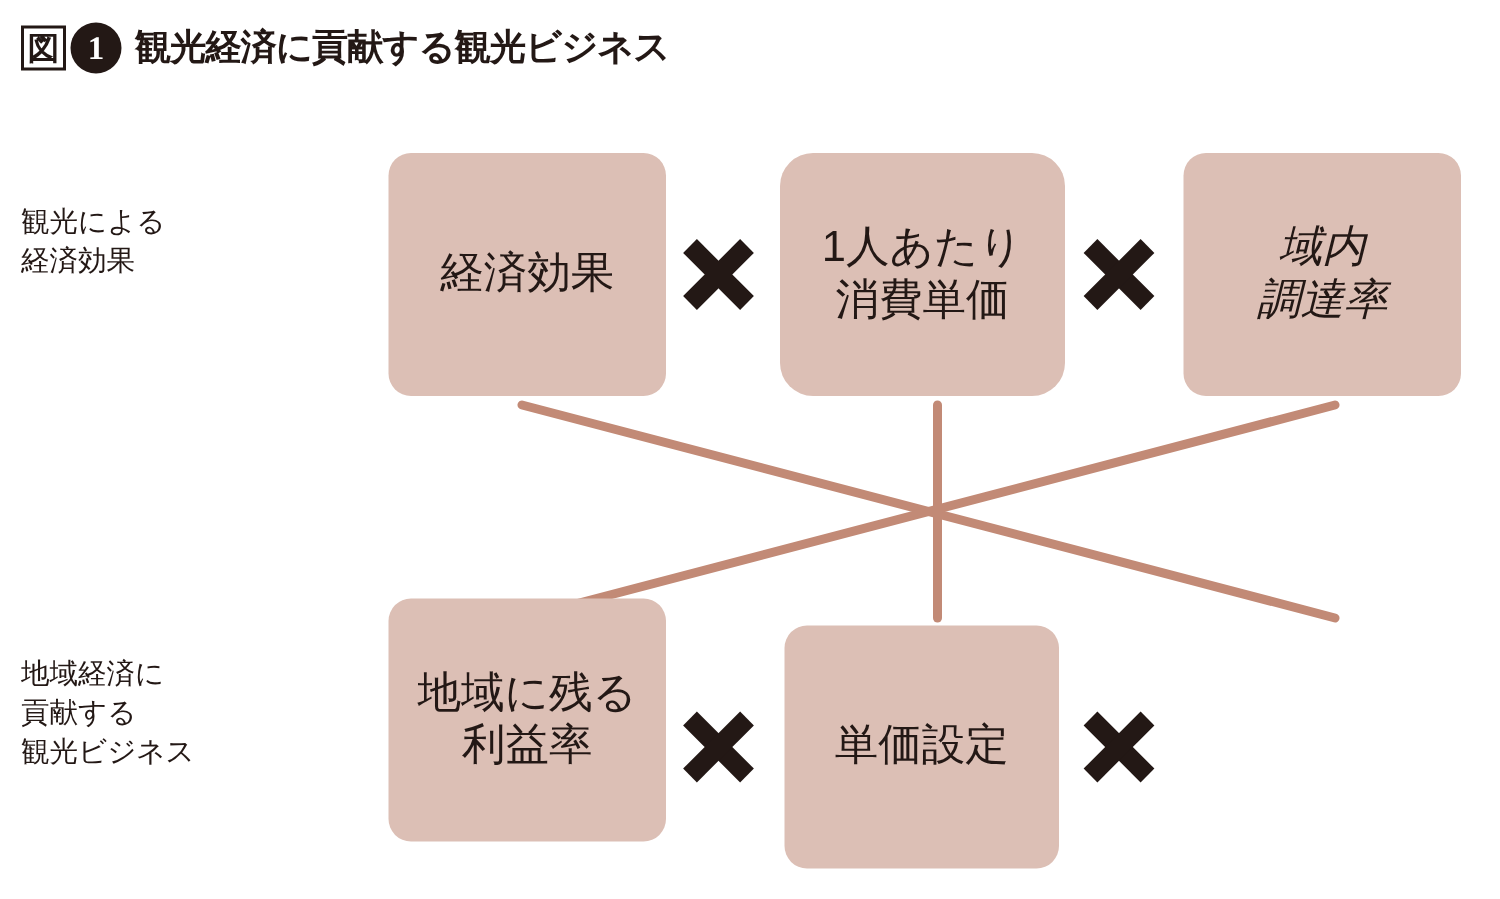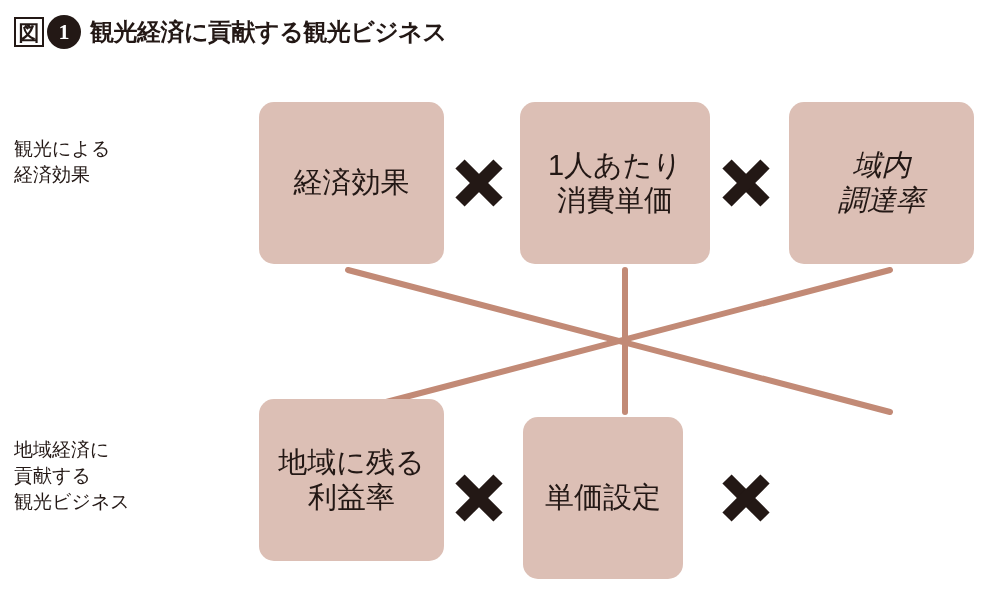--- a/index.html
+++ b/index.html
@@ -95,25 +95,25 @@
     text-align: center;
     font-size: 29px;
     line-height: 1.22;
     color: #231815;
     white-space: pre-line;
     letter-spacing: 0px;
     box-sizing: border-box;
   }
   
   #box-travelers   { left: 259px; top: 102px; width: 185px; height: 162px; }
-  #box-unit-spend  { left: 520px; top: 102px; width: 190px; height: 162px; }
+  #box-unit-spend  { left: 520px; top: 102px; width: 190px; height: 162px; border-radius: 22px; }
   #box-local-proc  { left: 789px; top: 102px; width: 185px; height: 162px; font-style: italic; }
   
   #box-local-profit { left: 259px; top: 399px; width: 185px; height: 162px; }
-  #box-price-set    { left: 523px; top: 417px; width: 160px; height: 162px; }
+  #box-price-set    { left: 523px; top: 417px; width: 183px; height: 162px; }
   #box-users        { left: 789px; top: 417px; width: 185px; height: 162px; }
 
   
   .mult-symbol {
     position: absolute;
     width: 54px;
     height: 54px;
     color: #231815;
   }
   .mult-symbol svg { display: block; width: 100%; height: 100%; }

